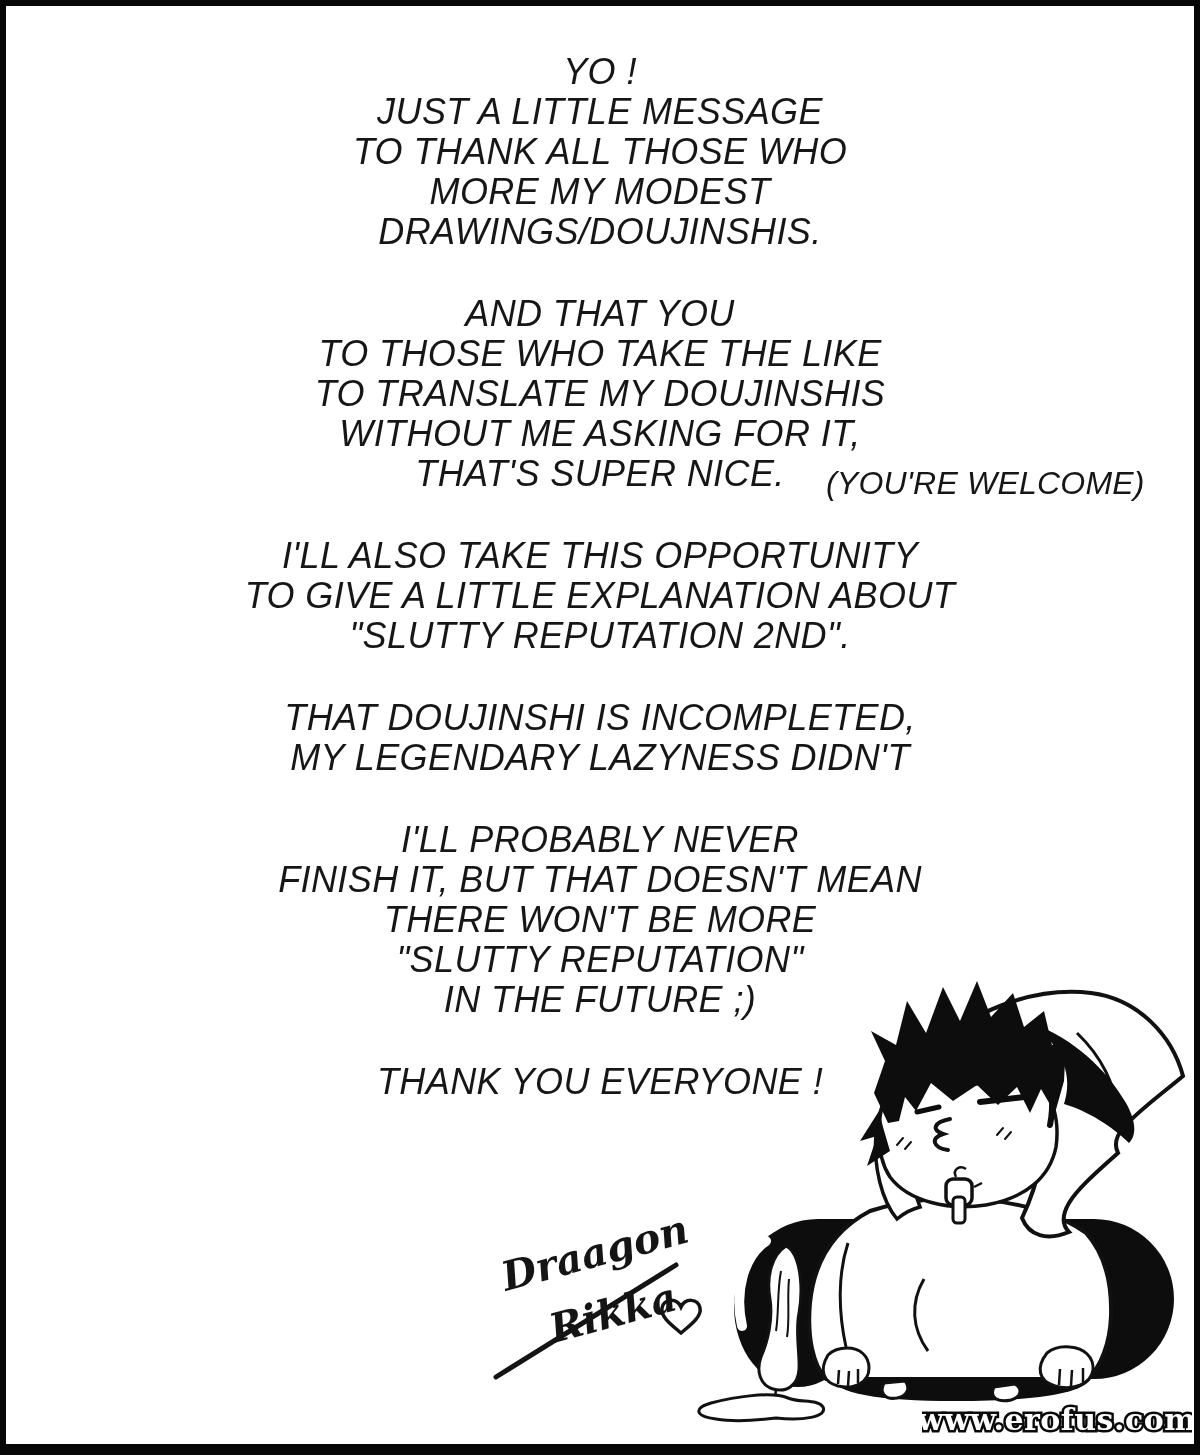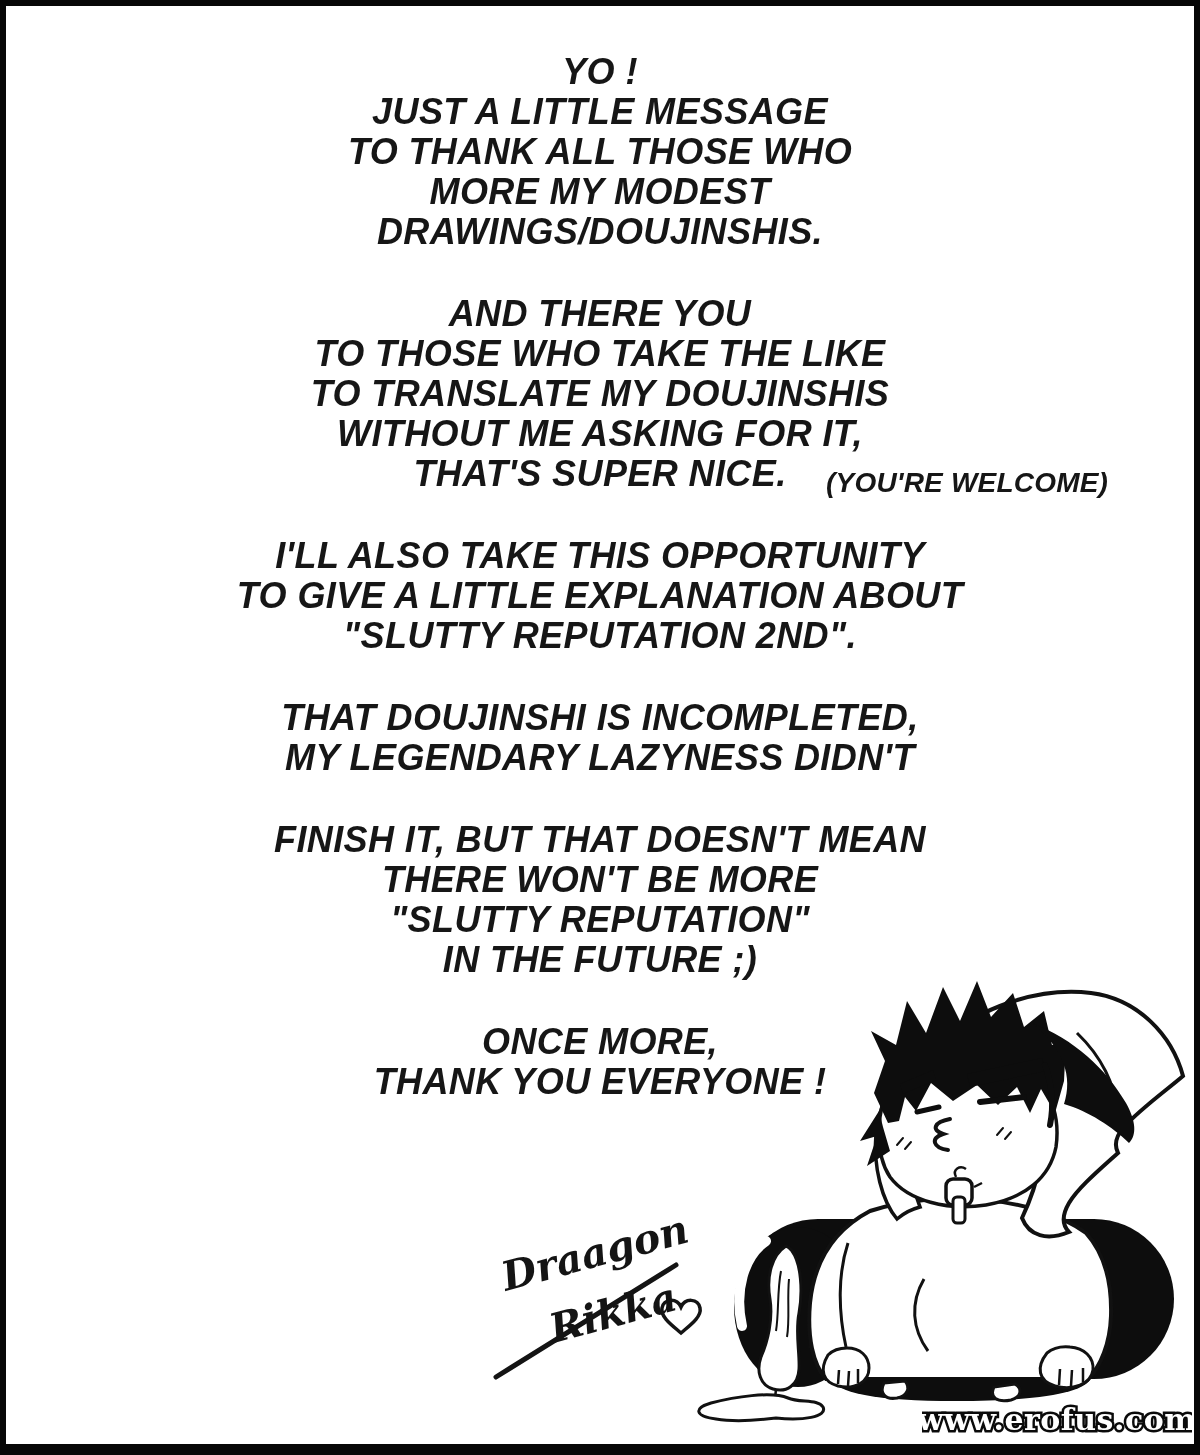--- a/index.html
+++ b/index.html
@@ -10,32 +10,32 @@
     background:#ffffff;
     border:6px solid #070707;
     border-bottom-width:11px;
     overflow:hidden;
     font-family:"Liberation Sans",sans-serif;
   }
   .message{
     position:absolute;top:0;left:0;width:100%;
     padding-top:46px;
     color:#161616;
-    font-weight:700;
+    font-weight:400;
     font-style:italic;
     font-size:36px;
     line-height:40px;
     letter-spacing:.4px;
     text-align:center;
   }
   .para{margin:0 0 42px 0}
   .line{position:relative;white-space:nowrap}
   .aside{
     position:absolute;left:820px;top:9px;
-    font-size:28px;letter-spacing:.2px;white-space:nowrap;
+    font-size:32px;letter-spacing:.2px;white-space:nowrap;
   }
   .art{position:absolute;left:470px;top:955px;width:730px;height:500px}
   .watermark-svg{position:absolute;right:2px;bottom:3px}
   .sig{
     font-family:"DejaVu Serif",serif;
     font-style:italic;font-weight:700;font-size:40px;fill:#141414;
   }
   .wm{
     font-family:"DejaVu Serif",serif;
     font-weight:700;font-size:30px;
@@ -50,43 +50,43 @@
 
   <div class="message">
       <div class="para">
         <div class="line">YO !</div>
         <div class="line">JUST A LITTLE MESSAGE</div>
         <div class="line">TO THANK ALL THOSE WHO</div>
         <div class="line">MORE MY MODEST</div>
         <div class="line">DRAWINGS/DOUJINSHIS.</div>
       </div>
       <div class="para">
-        <div class="line">AND THERE YOU</div>
+        <div class="line">AND THAT YOU</div>
         <div class="line">TO THOSE WHO TAKE THE LIKE</div>
         <div class="line">TO TRANSLATE MY DOUJINSHIS</div>
         <div class="line">WITHOUT ME ASKING FOR IT,</div>
         <div class="line">THAT'S SUPER NICE.<span class="aside">(YOU'RE WELCOME)</span></div>
       </div>
       <div class="para">
         <div class="line">I'LL ALSO TAKE THIS OPPORTUNITY</div>
         <div class="line">TO GIVE A LITTLE EXPLANATION ABOUT</div>
         <div class="line">"SLUTTY REPUTATION 2ND".</div>
       </div>
       <div class="para">
         <div class="line">THAT DOUJINSHI IS INCOMPLETED,</div>
         <div class="line">MY LEGENDARY LAZYNESS DIDN'T</div>
       </div>
       <div class="para">
+        <div class="line">I'LL PROBABLY NEVER</div>
         <div class="line">FINISH IT, BUT THAT DOESN'T MEAN</div>
         <div class="line">THERE WON'T BE MORE</div>
         <div class="line">"SLUTTY REPUTATION"</div>
         <div class="line">IN THE FUTURE ;)</div>
       </div>
       <div class="para">
-        <div class="line">ONCE MORE,</div>
         <div class="line">THANK YOU EVERYONE !</div>
       </div>
     </div>
 
   <svg class="art" viewBox="0 0 730 500" aria-hidden="true">
 
     <g>
       <rect x="262" y="258" width="436" height="160" rx="80" fill="#0d0d0d"></rect>
       <ellipse cx="322" cy="346" rx="64" ry="80" fill="#0d0d0d"></ellipse>
       <path d="M 290,280 C 268,295 258,330 266,365" fill="none" stroke="#ffffff" stroke-width="10" stroke-linecap="round"></path>

